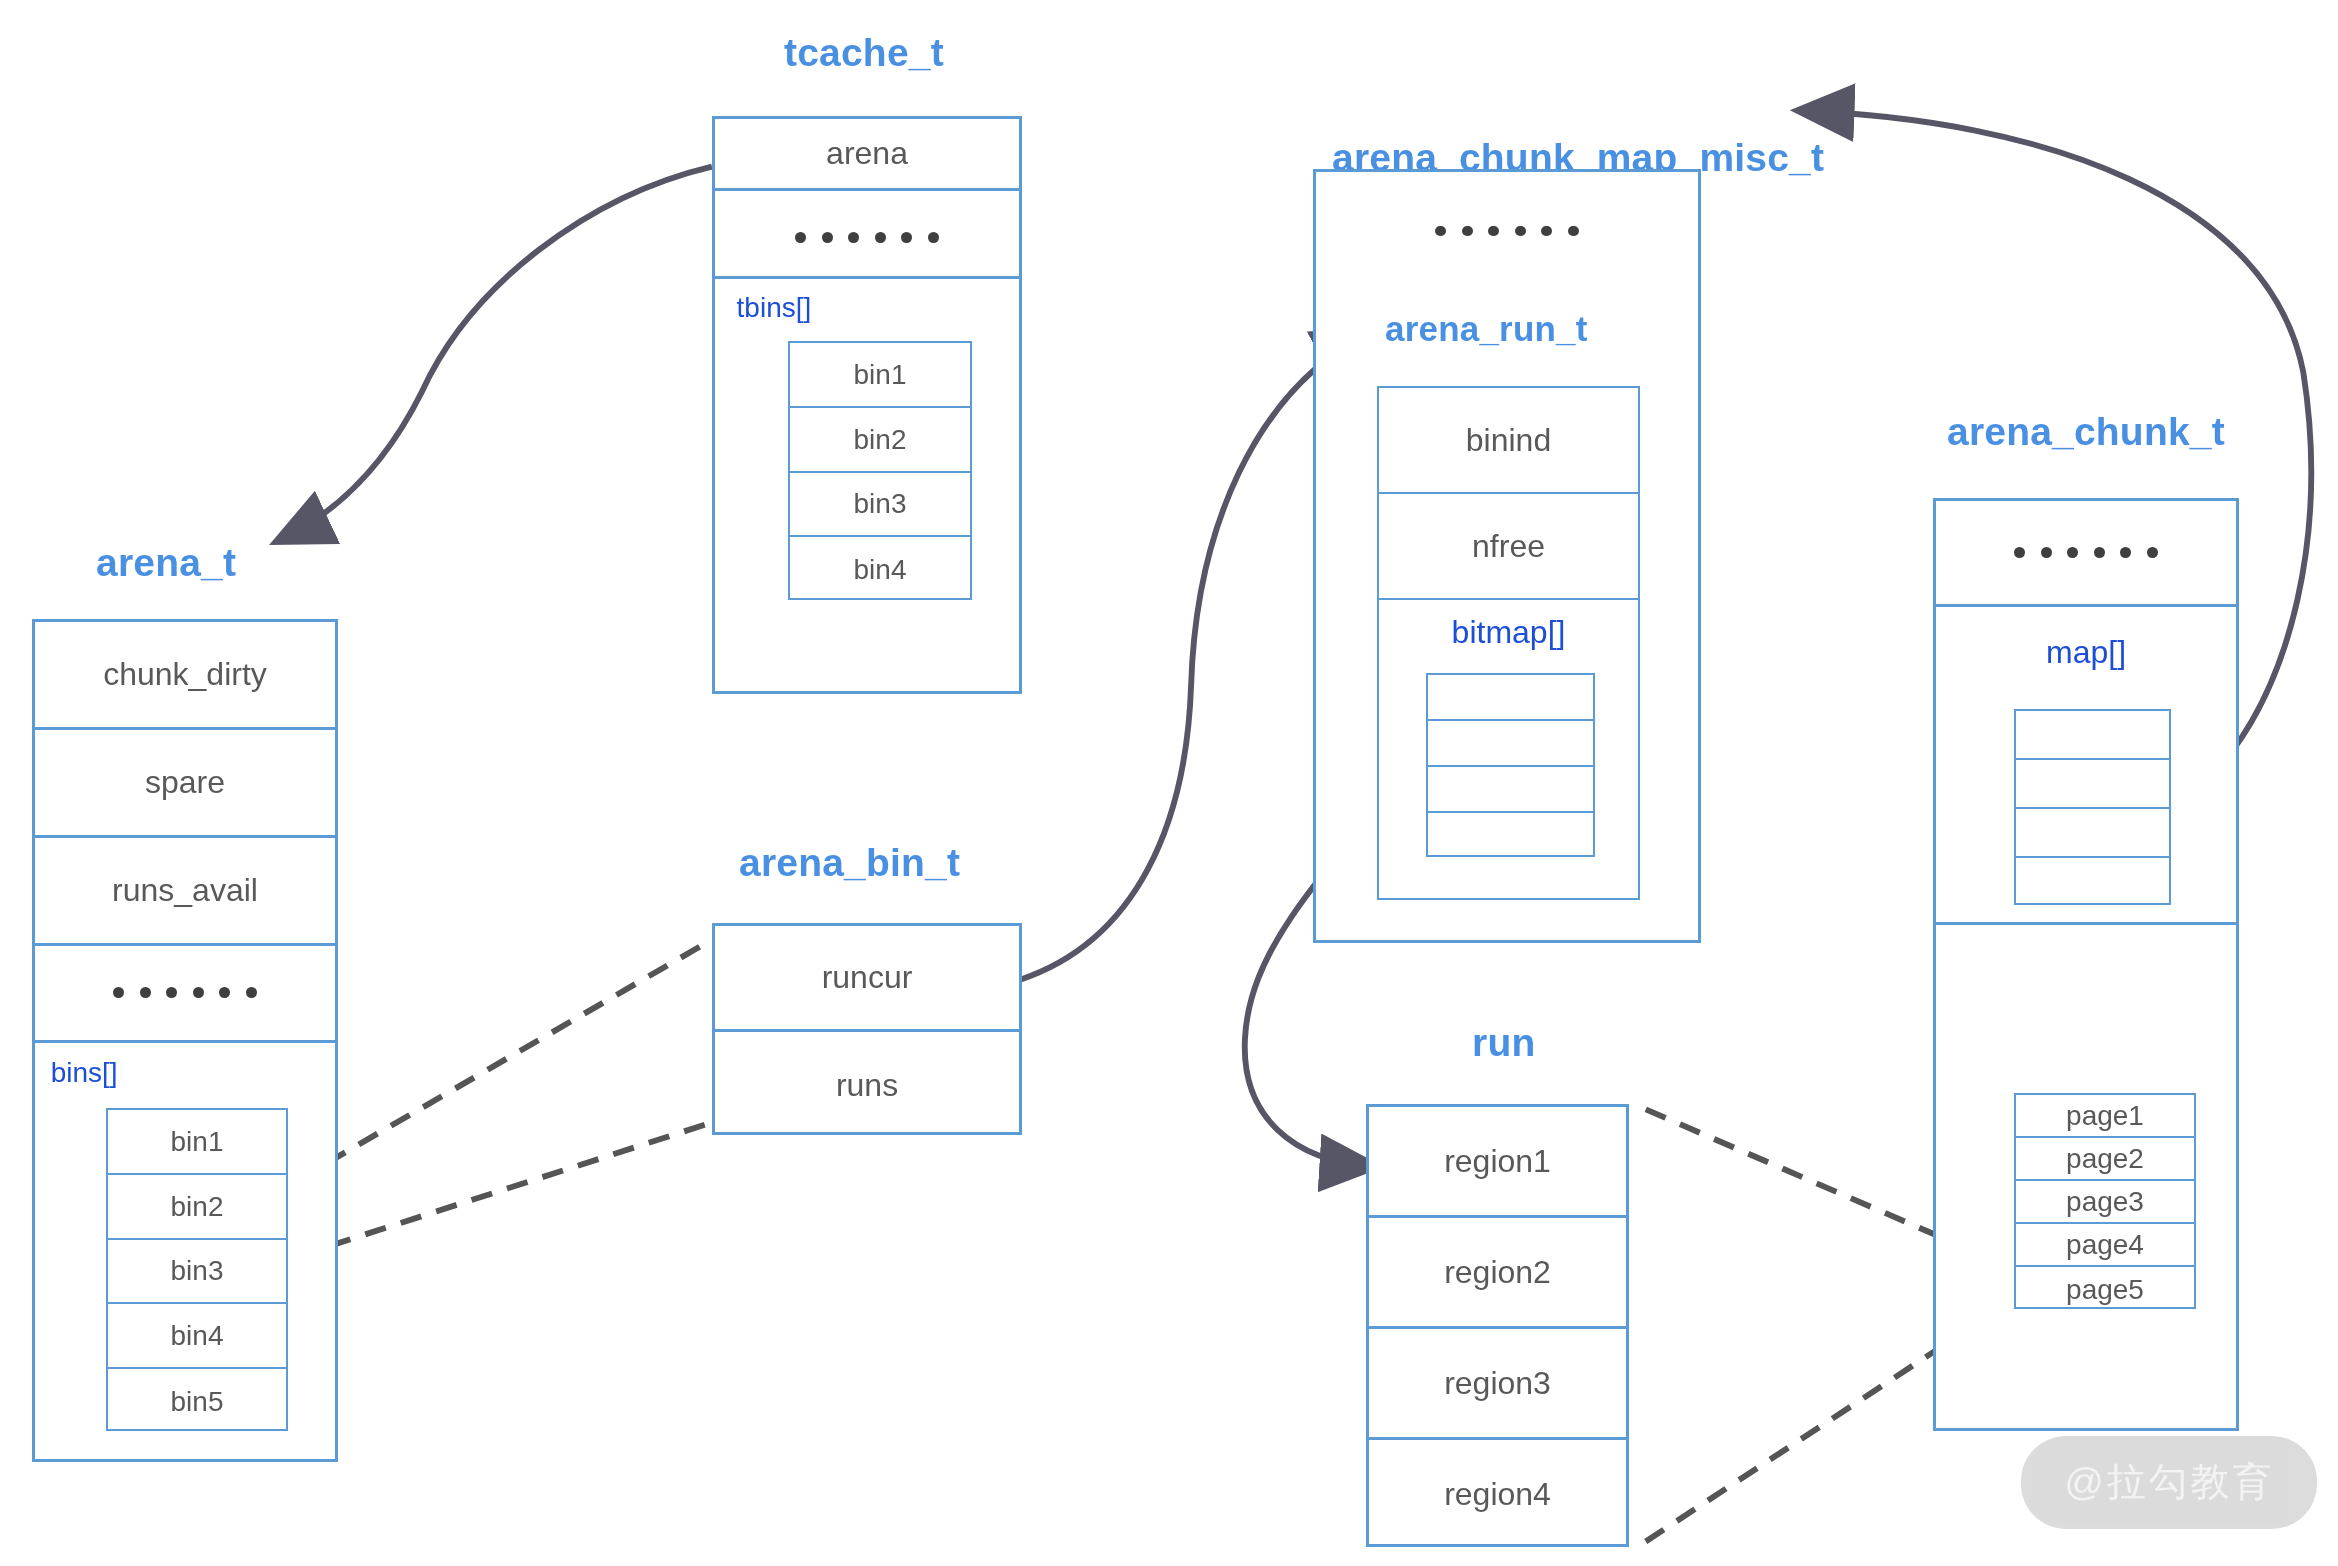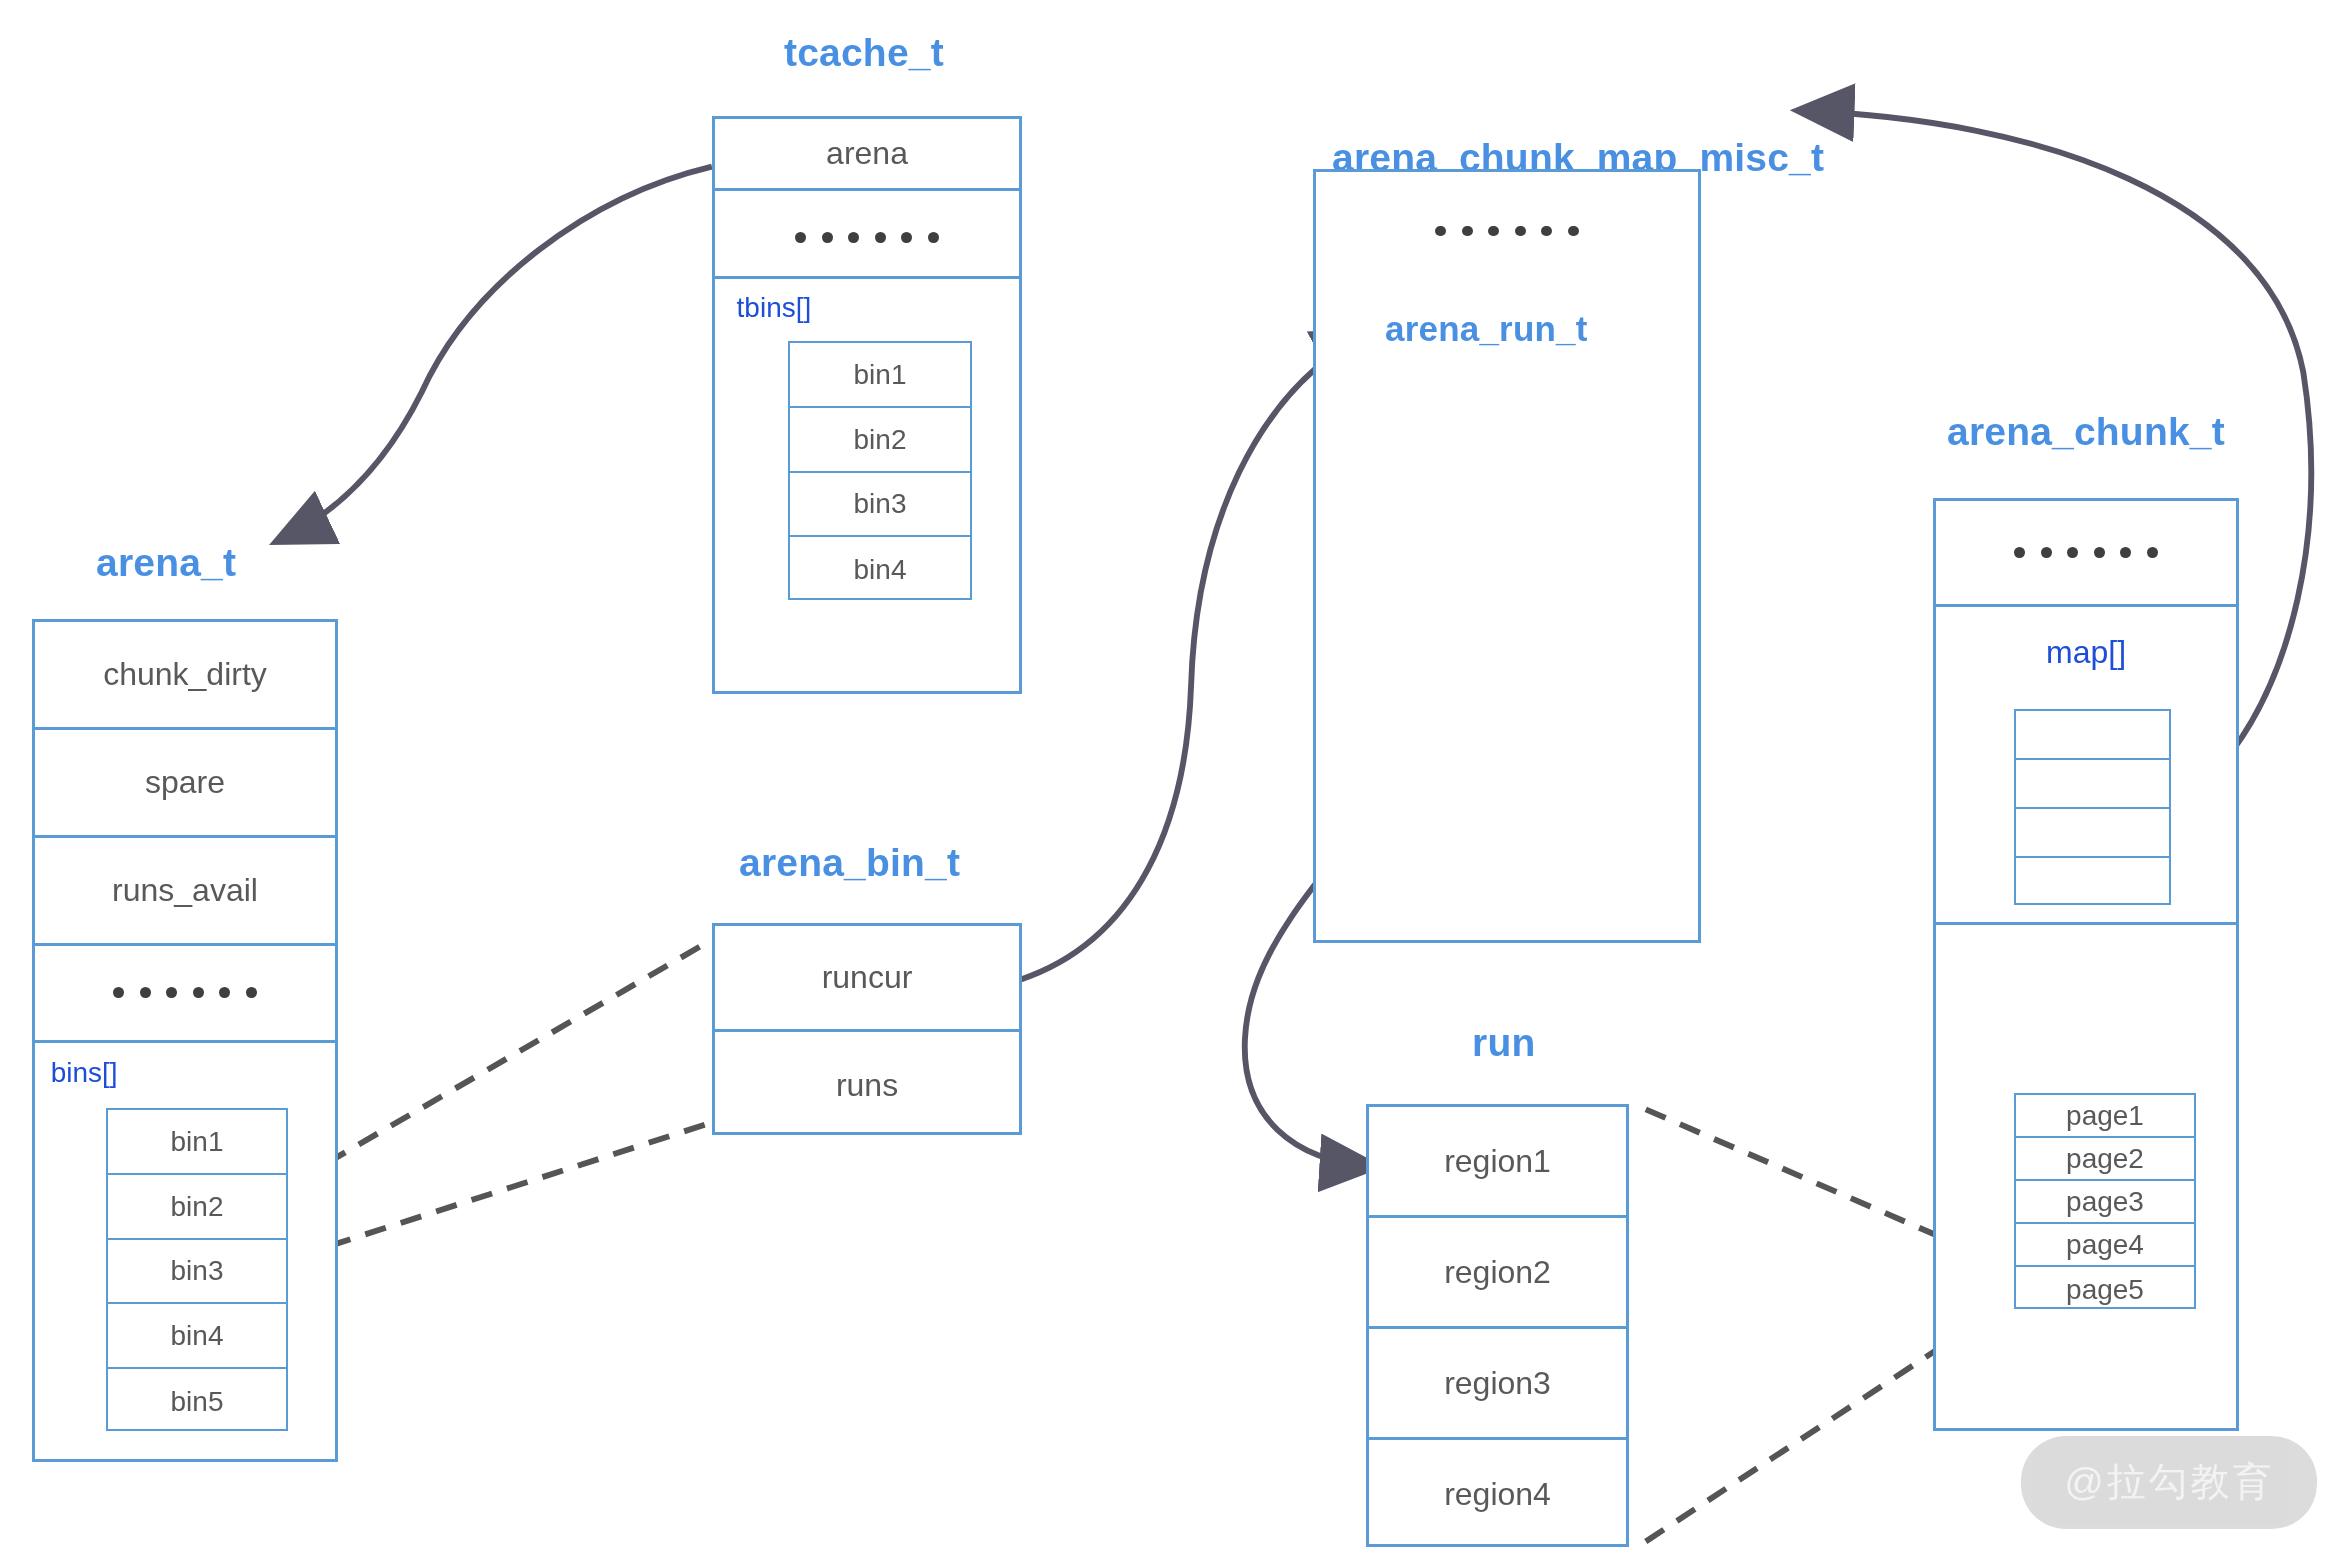--- a/index.html
+++ b/index.html
@@ -164,20 +164,35 @@
           <i></i>
           <i></i>
           <i></i>
           <i></i>
           <i></i>
       </span>
     </div>
 
     <div class="title" style="left:69px;top:137px;font-size:35px;">arena_run_t</div>
 
+    <div class="outer" style="left:61px;top:214px;width:263px;height:514px;border-width:2.9px;">
+      <div class="row" style="left:0;top:0;width:100%;height:106px;border-bottom-width:2.9px;">binind</div>
+      <div class="row" style="left:0;top:106px;width:100%;height:106px;border-bottom-width:2.9px;">nfree</div>
+
+      <div class="row last" style="left:0;top:212px;width:100%;height:296px;">
+        <div class="arrlabel" style="left:0;right:0;top:13.7px;text-align:center;font-size:32px;">bitmap[]</div>
+
+        <div class="cellbox" style="left:47px;top:73px;width:169px;height:184px;">
+          <div class="cell" style="left:0;top:0;width:100%;height:46px;"></div>
+          <div class="cell" style="left:0;top:46px;width:100%;height:46px;"></div>
+          <div class="cell" style="left:0;top:92px;width:100%;height:46px;"></div>
+          <div class="cell last" style="left:0;top:138px;width:100%;height:46px;"></div>
+        </div>
+      </div>
+    </div>
   </div>
 
   <div class="title" style="left:1472px;top:1021px;">run</div>
 
   <div class="outer" style="left:1366px;top:1104px;width:263px;height:443px;">
     <div class="row" style="left:0;top:0;width:100%;height:111px;">region1</div>
     <div class="row" style="left:0;top:111px;width:100%;height:111px;">region2</div>
     <div class="row" style="left:0;top:222px;width:100%;height:111px;">region3</div>
     <div class="row last" style="left:0;top:332px;width:100%;height:111px;">region4</div>
   </div>

